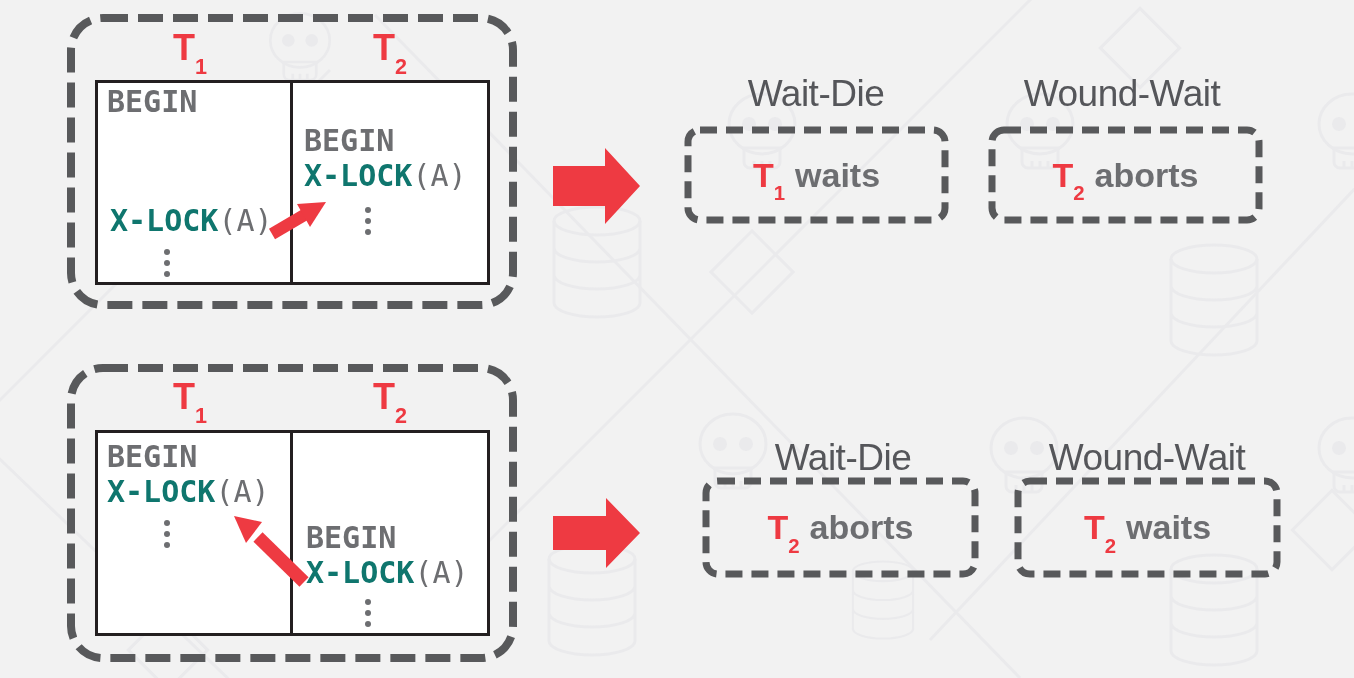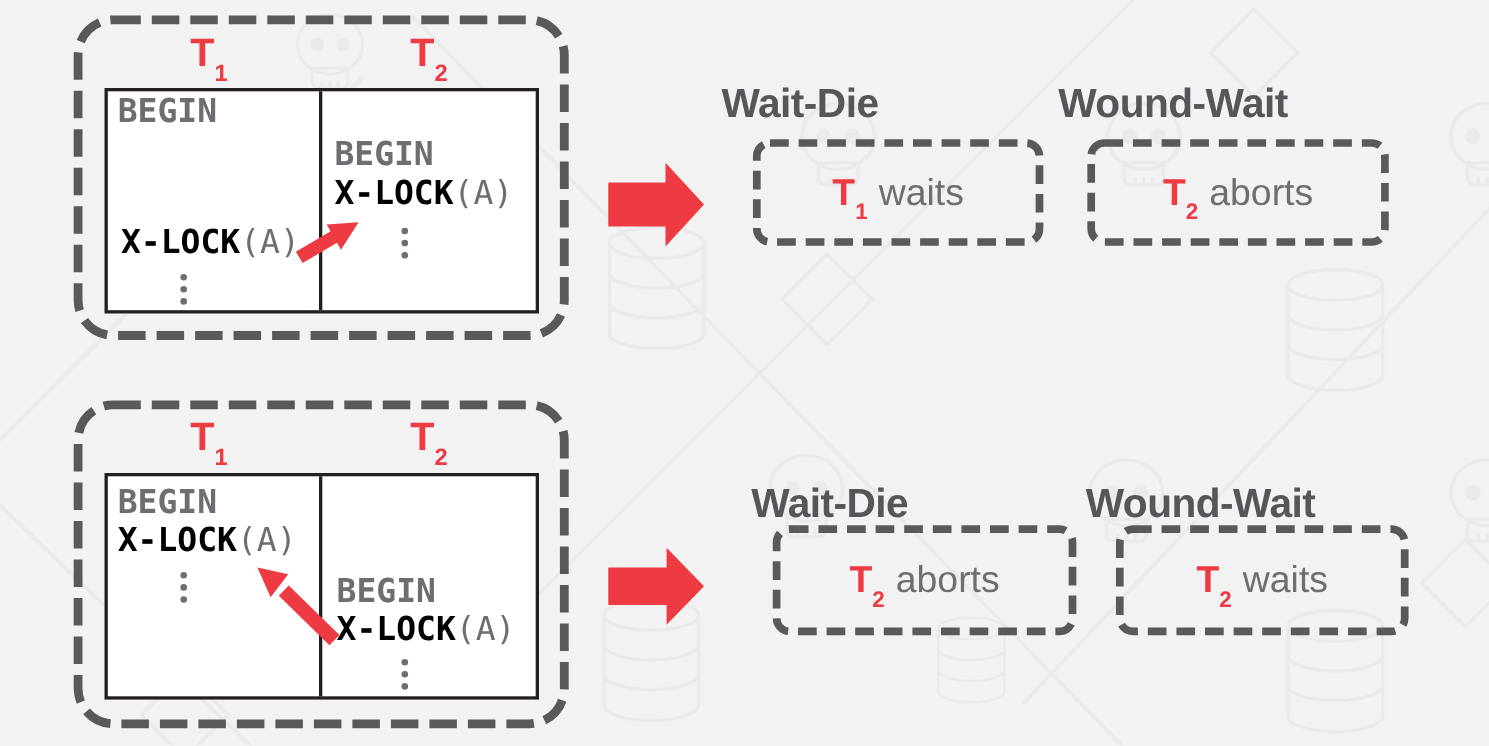--- a/index.html
+++ b/index.html
@@ -3,43 +3,43 @@
 <meta charset="utf-8">
 <style>
   html,body{margin:0;padding:0;background:#f2f2f2;}
   .canvas{position:relative;width:1354px;height:678px;background:#f2f2f2;overflow:hidden;
           font-family:"Liberation Sans",sans-serif;}
   .layer{position:absolute;left:0;top:0;width:1354px;height:678px;pointer-events:none;}
 
   
   .mono{position:absolute;font-family:"DejaVu Sans Mono",monospace;font-weight:bold;
         font-size:30px;line-height:30px;color:#6d6e71;white-space:pre;text-align:right;}
-  .mono .kw{color:#000000;}
+  .mono .kw{color:#0f766e;}
   .mono .arg{font-weight:400;color:#6d6e71;}
 
   
   .collabel{position:absolute;width:80px;text-align:center;font-weight:bold;
             font-size:36px;line-height:38px;color:#ee3a42;}
   sub{font-size:0.6em;position:relative;top:0.28em;line-height:0;}
 
   
   .txn-table{position:absolute;background:#ffffff;border:3px solid #231f20;box-sizing:border-box;}
   .txn-table .divider{position:absolute;top:0;bottom:0;left:192px;width:3px;background:#231f20;}
 
   
   .vdots{position:absolute;display:flex;flex-direction:column;gap:5px;width:8px;align-items:center;}
   .vdots i{width:6px;height:6px;border-radius:50%;background:#6d6e71;display:block;}
 
   
-  .outcome-title{position:absolute;width:320px;font-size:37px;line-height:40px;
-                 font-weight:bold;color:#55565a;letter-spacing:-0.5px;}
+  .outcome-title{position:absolute;width:320px;text-align:center;font-size:37px;line-height:40px;
+                 font-weight:normal;color:#55565a;letter-spacing:-0.5px;}
   .outcome-box{position:absolute;display:flex;align-items:center;justify-content:center;
                font-size:34px;line-height:36px;color:#6d6e71;}
   .outcome-box .tx{color:#ee3a42;font-weight:bold;}
-  .outcome-box .action{margin-left:10px;font-weight:400;}
+  .outcome-box .action{margin-left:10px;font-weight:700;}
 </style>
 </head>
 <body>
 
 <div class="canvas">
 
   <svg class="layer" viewBox="0 0 1354 678">
     <defs>
       <g id="wm-db">
         <ellipse cx="0" cy="-41" rx="43" ry="14"></ellipse>

